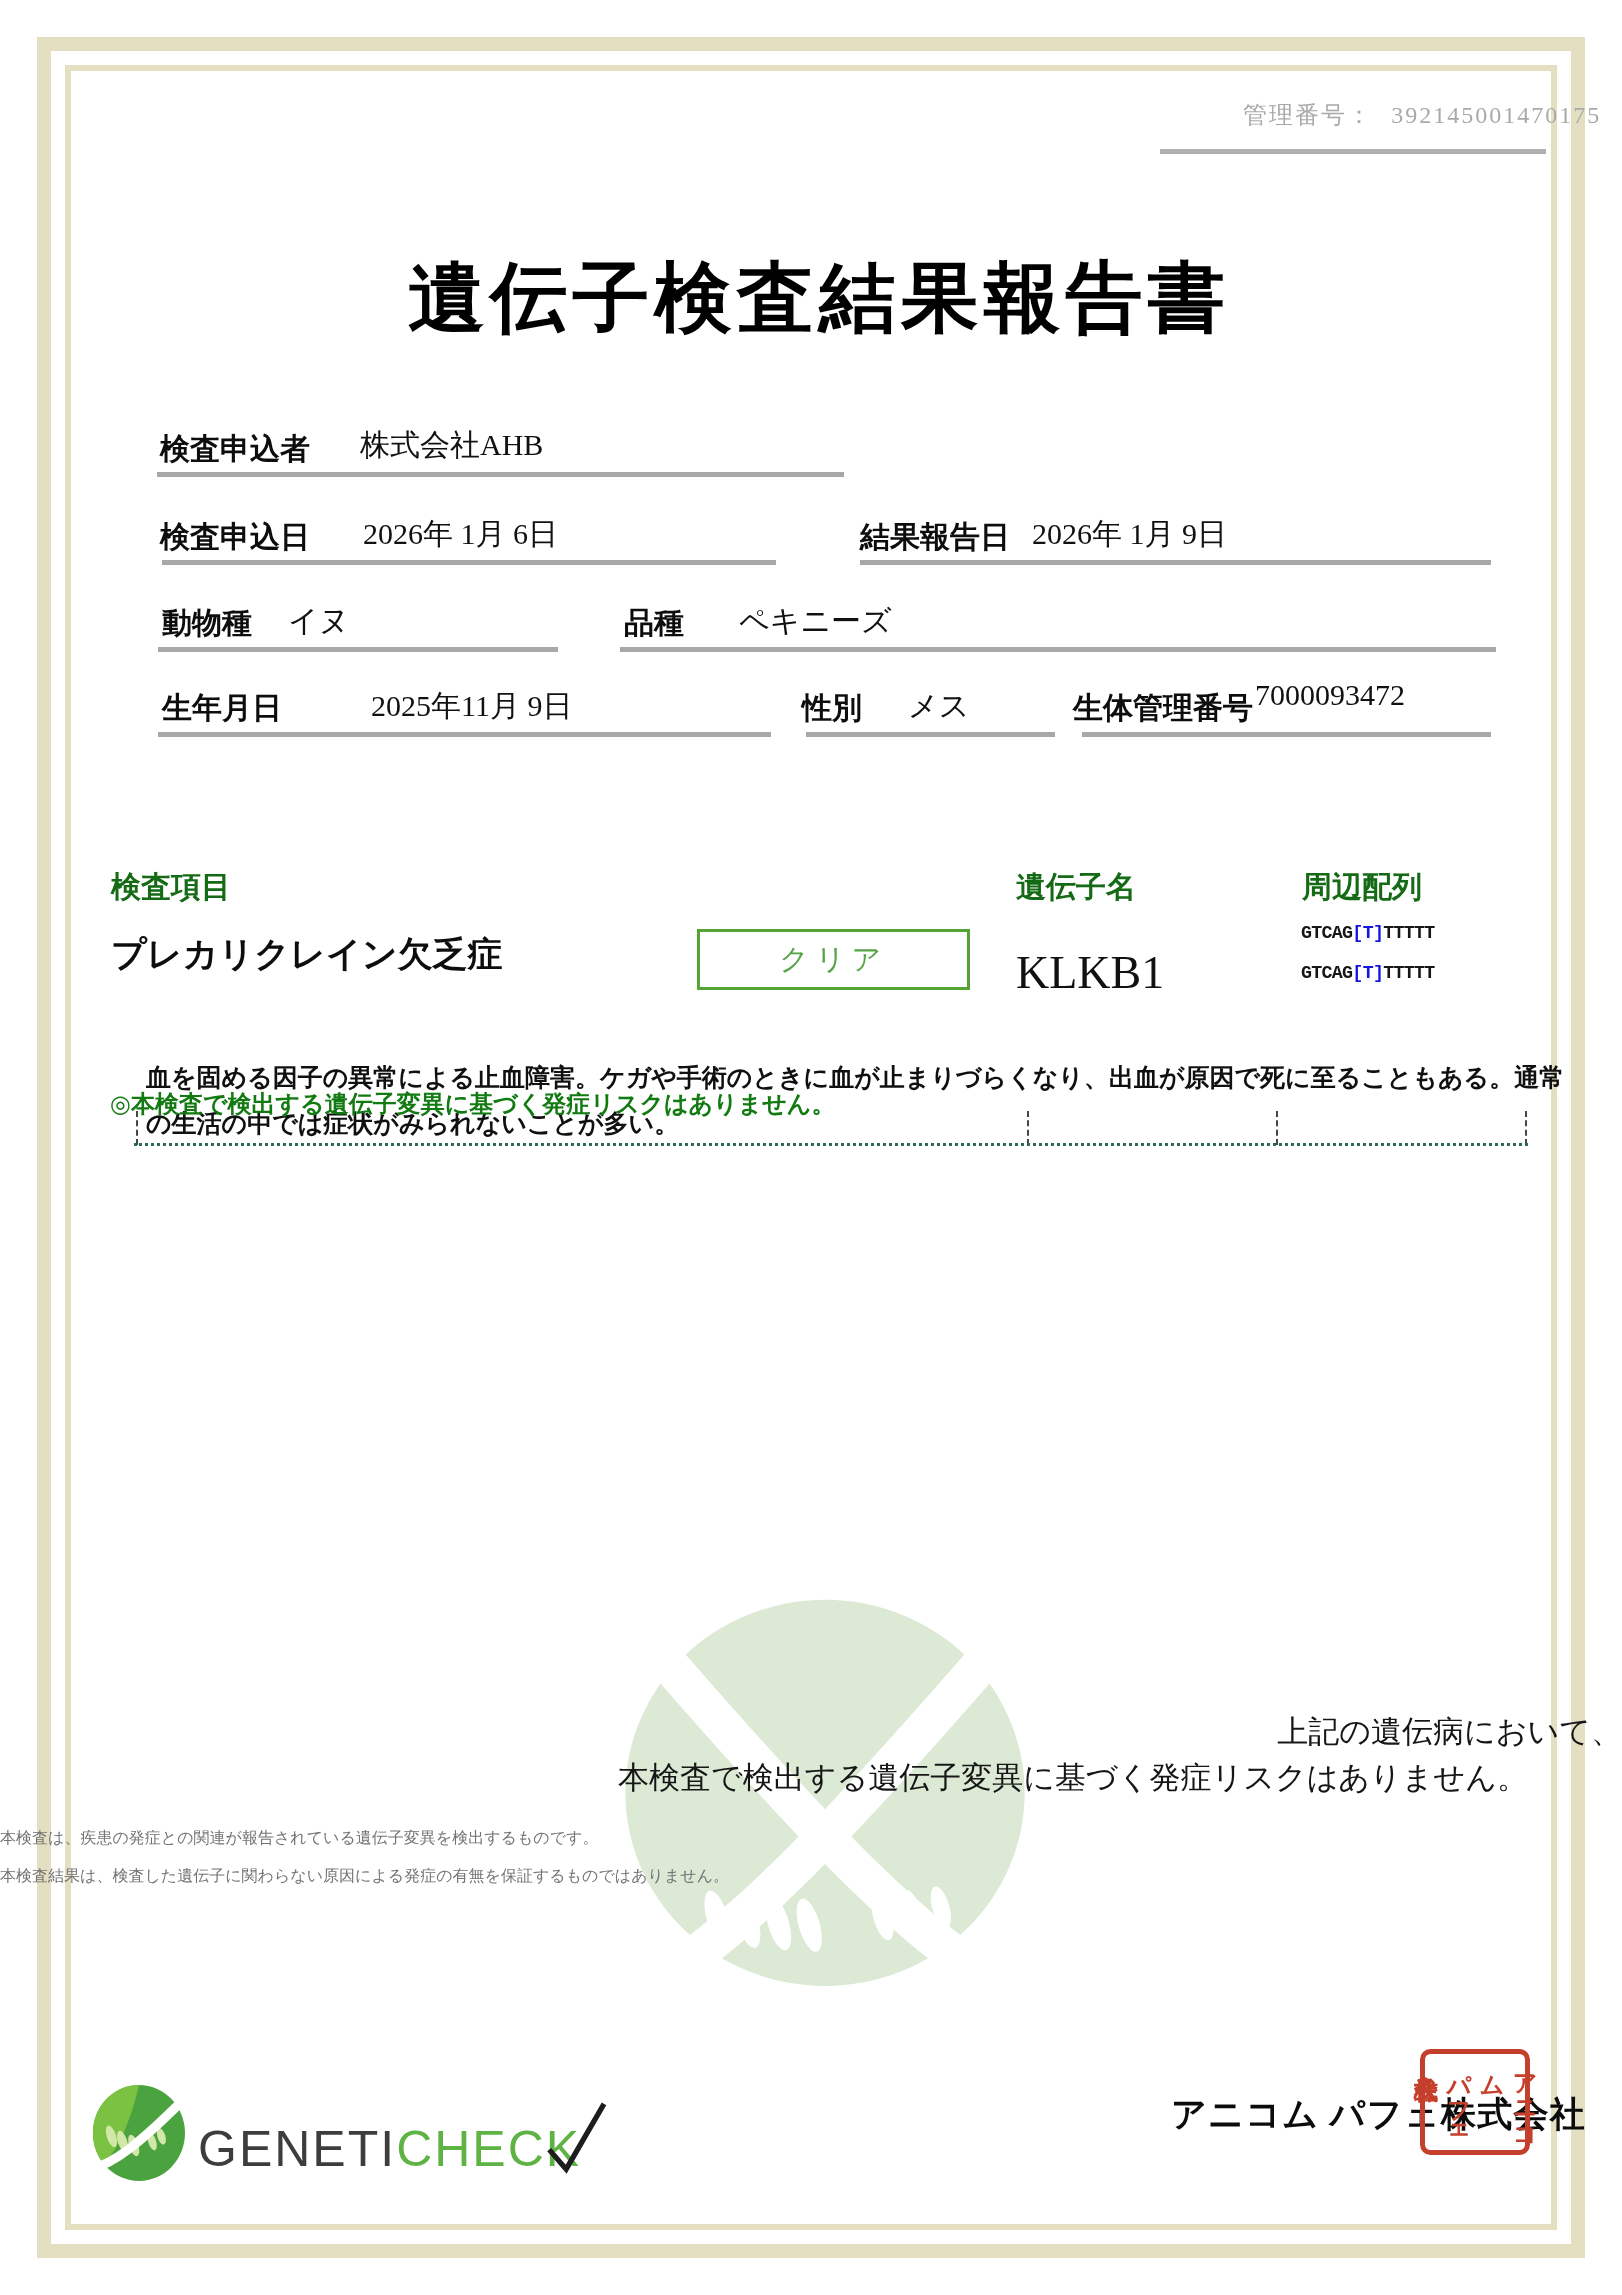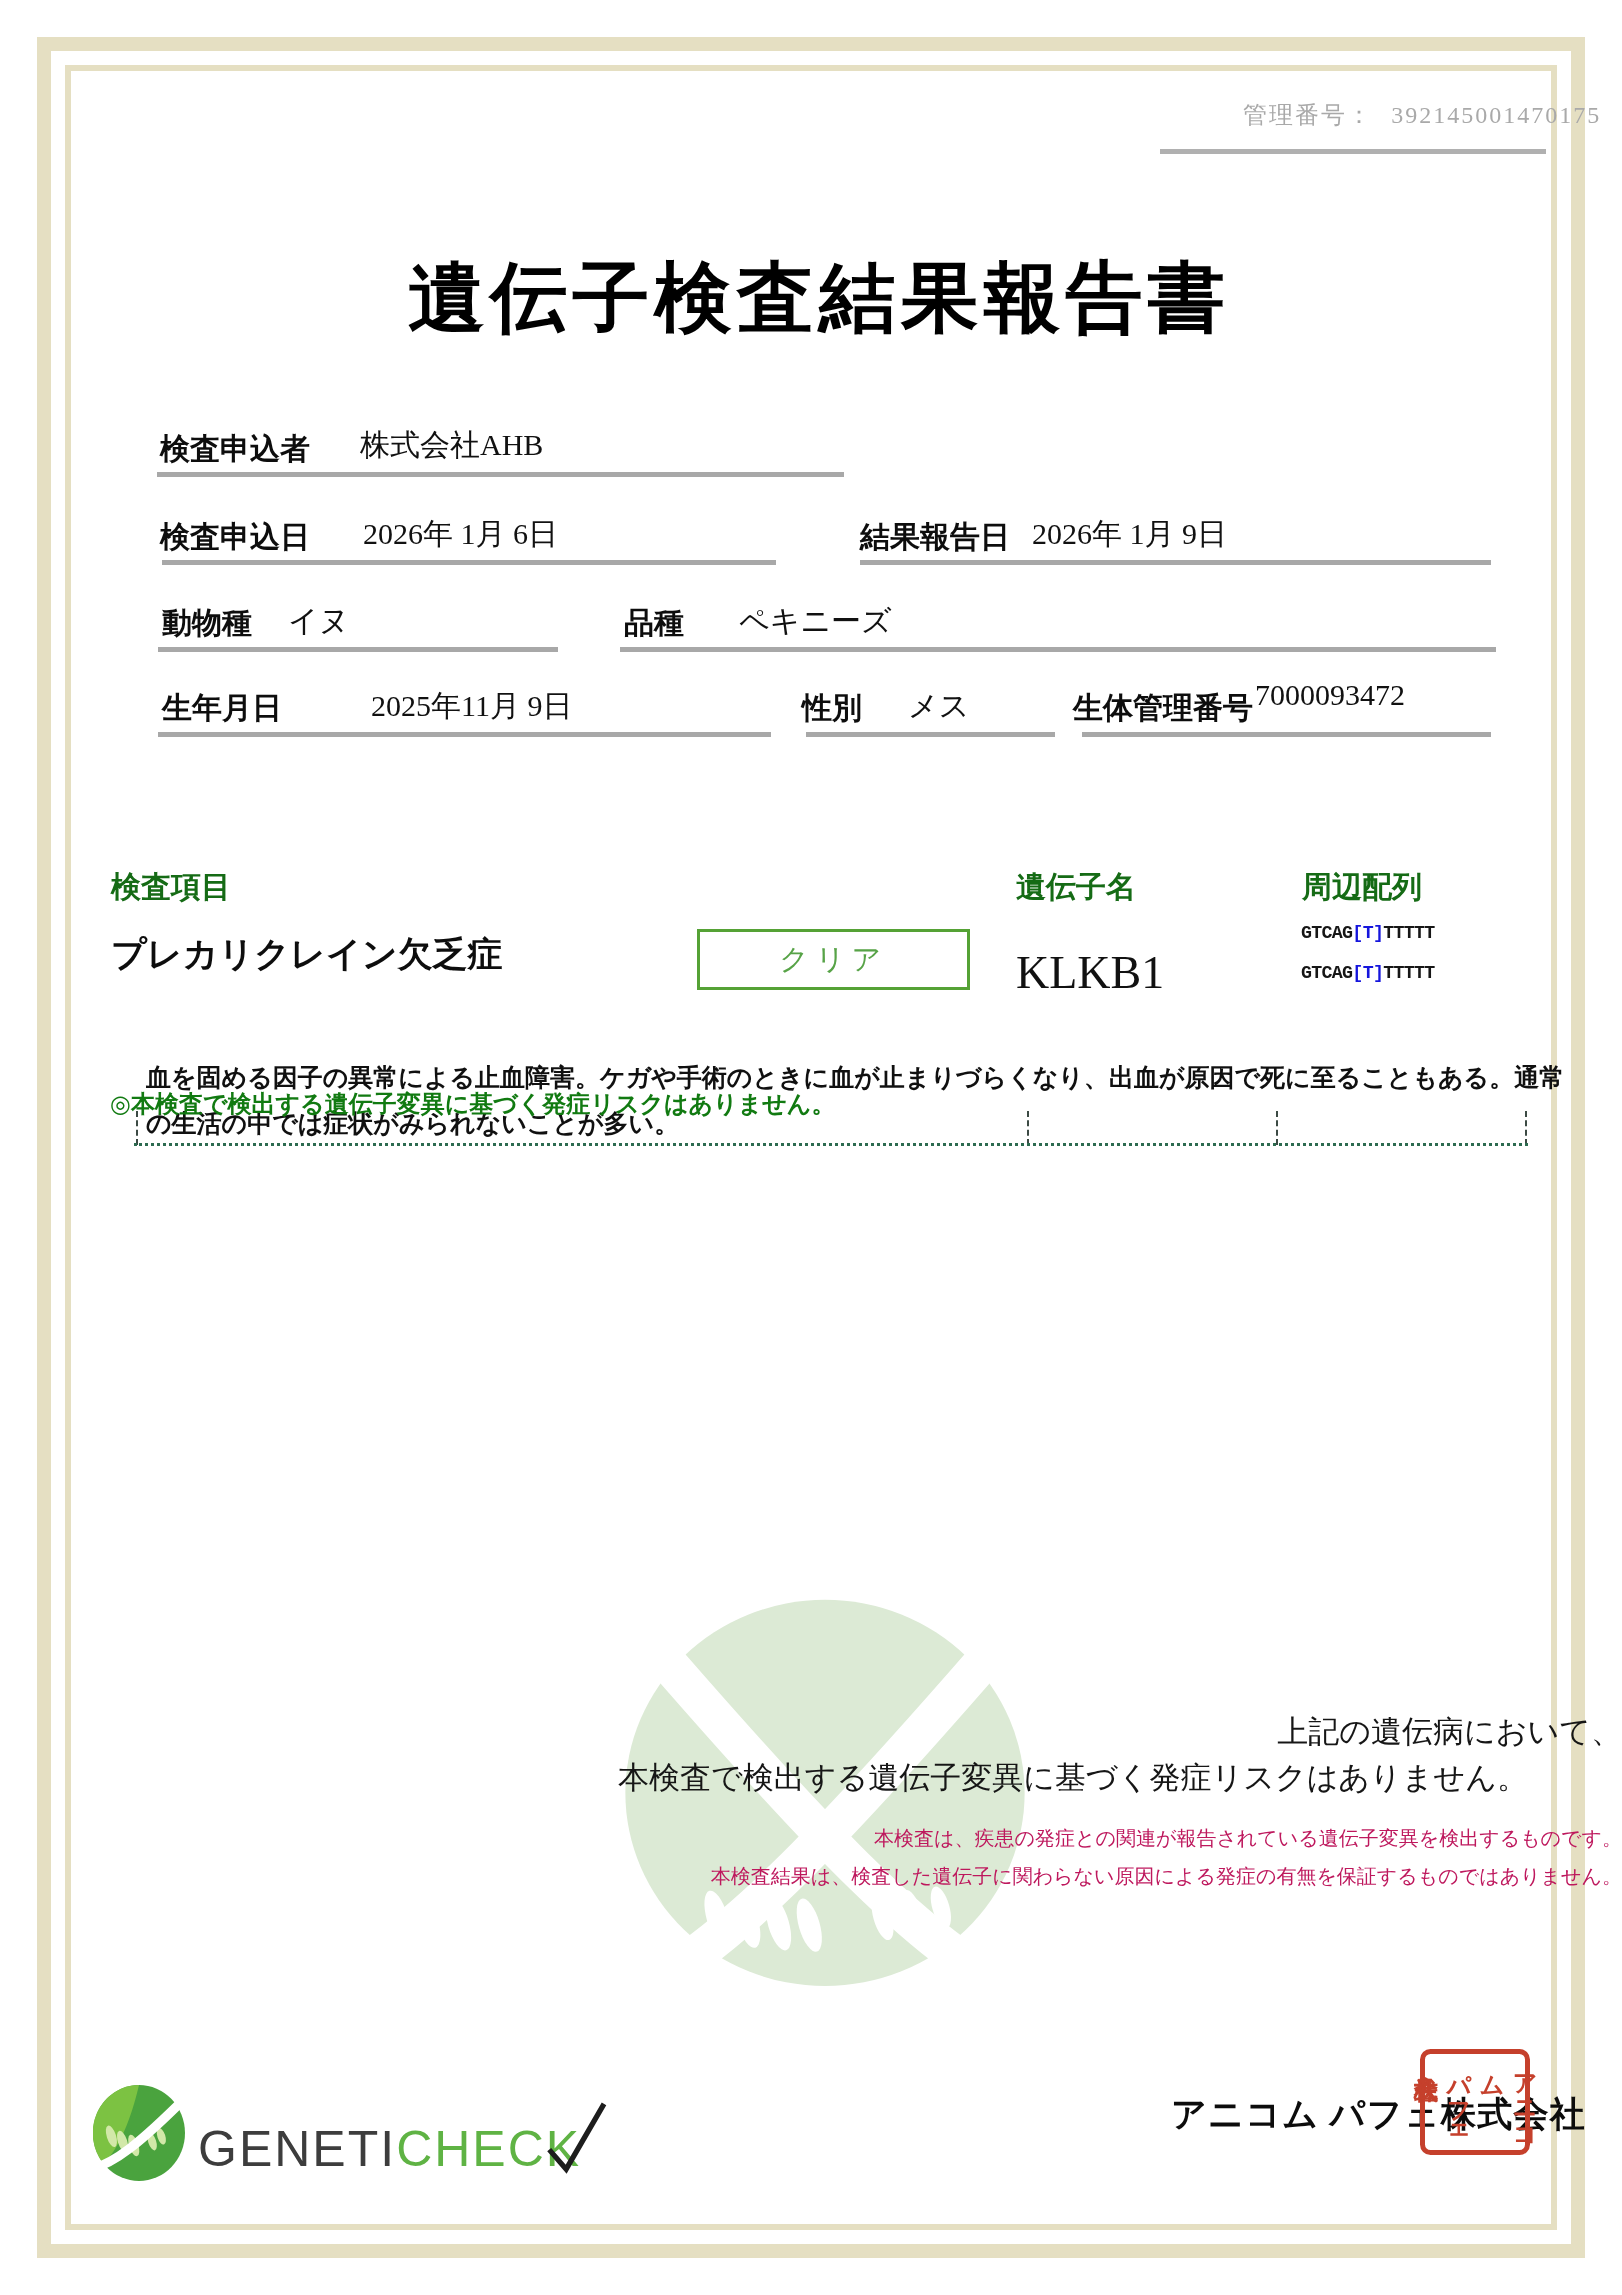--- a/index.html
+++ b/index.html
@@ -21,21 +21,21 @@
   .clear-box span{font-size:29px;color:#57a347;letter-spacing:6.5px;font-weight:normal;}
   .seq{font-family:"Liberation Mono","DejaVu Sans Mono",monospace;font-weight:bold;font-size:18.3px;
        color:#161616;letter-spacing:-0.7px;white-space:nowrap;}
   .seq .mut{color:#1515dd;}
   .desc{font-size:25px;font-weight:bold;line-height:46px;color:#101010;}
   .note{font-size:24px;font-weight:bold;color:#117a11;white-space:nowrap;}
   .vdash{position:absolute;width:0;height:34px;border-left:2px dashed #3c4a44;}
   .dotline{position:absolute;height:0;border-bottom:3.9px dotted #2d6b50;}
   .sans{font-family:"Liberation Sans","DejaVu Sans",sans-serif;}
   .statement{font-size:31px;color:#161616;text-align:right;line-height:46px;white-space:nowrap;}
-  .disclaimer{font-size:20px;color:#be185d;text-align:right;line-height:38px;white-space:nowrap;}
+  .disclaimer{font-size:16px;color:#737373;text-align:left;line-height:38px;white-space:nowrap;}
   .logo-row{position:absolute;left:93px;top:2085px;display:flex;align-items:center;gap:13px;}
   .logo-text{font-family:"Liberation Sans","DejaVu Sans",sans-serif;font-size:50px;letter-spacing:2px;
              display:flex;align-items:baseline;position:relative;}
   .logo-text .g1{color:#3d3d3d;}
   .logo-text .g2{color:#5fb344;}
   .company{font-size:35px;font-weight:bold;color:#0c0c0c;letter-spacing:1.3px;white-space:nowrap;z-index:3;}
   .seal{position:absolute;left:1420px;top:2049px;width:110px;height:106px;border:5.2px solid #c5402c;
         border-radius:10.5px;z-index:2;display:flex;flex-direction:row-reverse;justify-content:center;
         padding:3.9px 1.3px;box-sizing:border-box;}
   .seal span{writing-mode:vertical-rl;text-orientation:upright;font-weight:bold;color:#c5402c;

